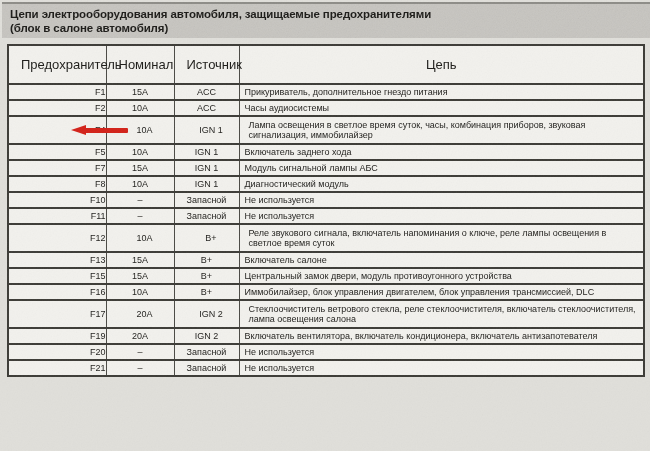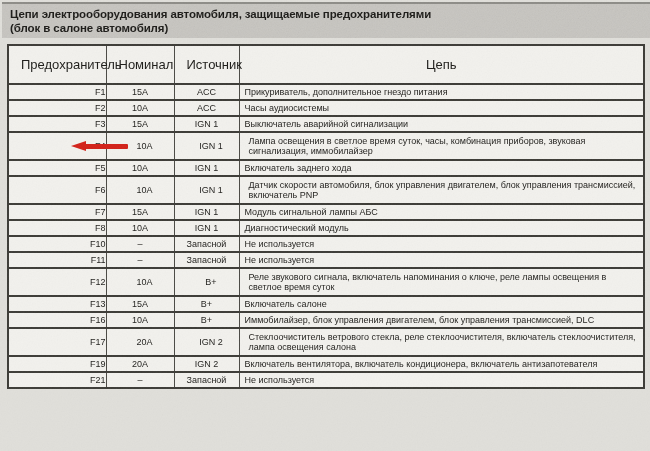--- a/index.html
+++ b/index.html
@@ -113,29 +113,20 @@
   </tr>
         <tr>
     <td class="c-fuse">
       <span class="fuse-label">F2</span>
       
     </td>
     <td class="c-rate">10A</td>
     <td class="c-src">ACC</td>
     <td class="c-circ">Часы аудиосистемы</td>
   </tr>
-        <tr>
-    <td class="c-fuse">
-      <span class="fuse-label">F3</span>
-      
-    </td>
-    <td class="c-rate">15A</td>
-    <td class="c-src">IGN 1</td>
-    <td class="c-circ">Выключатель аварийной сигнализации</td>
-  </tr>
         <tr class="tall">
     <td class="c-fuse">
       <span class="fuse-label">F4</span>
       <span class="arrow">
         <span class="a-head"></span>
         <span class="a-tail"></span>
       </span>
     </td>
     <td class="c-rate">10A</td>
     <td class="c-src">IGN 1</td>
@@ -143,82 +134,82 @@
   </tr>
         <tr>
     <td class="c-fuse">
       <span class="fuse-label">F5</span>
       
     </td>
     <td class="c-rate">10A</td>
     <td class="c-src">IGN 1</td>
     <td class="c-circ">Включатель заднего хода</td>
   </tr>
+        <tr>
+    <td class="c-fuse">
+      <span class="fuse-label">F7</span>
+      
+    </td>
+    <td class="c-rate">15A</td>
+    <td class="c-src">IGN 1</td>
+    <td class="c-circ">Модуль сигнальной лампы АБС</td>
+  </tr>
+        <tr>
+    <td class="c-fuse">
+      <span class="fuse-label">F8</span>
+      
+    </td>
+    <td class="c-rate">10A</td>
+    <td class="c-src">IGN 1</td>
+    <td class="c-circ">Диагностический модуль</td>
+  </tr>
+        <tr>
+    <td class="c-fuse">
+      <span class="fuse-label">F10</span>
+      
+    </td>
+    <td class="c-rate">–</td>
+    <td class="c-src">Запасной</td>
+    <td class="c-circ">Не используется</td>
+  </tr>
+        <tr>
+    <td class="c-fuse">
+      <span class="fuse-label">F11</span>
+      
+    </td>
+    <td class="c-rate">–</td>
+    <td class="c-src">Запасной</td>
+    <td class="c-circ">Не используется</td>
+  </tr>
         <tr class="tall">
     <td class="c-fuse">
-      <span class="fuse-label">F6</span>
-      
-    </td>
-    <td class="c-rate">10A</td>
-    <td class="c-src">IGN 1</td>
-    <td class="c-circ">Датчик скорости автомобиля, блок управления двигателем, блок управления трансмиссией, включатель PNP</td>
-  </tr>
-        <tr>
-    <td class="c-fuse">
-      <span class="fuse-label">F7</span>
-      
-    </td>
-    <td class="c-rate">15A</td>
-    <td class="c-src">IGN 1</td>
-    <td class="c-circ">Модуль сигнальной лампы АБС</td>
-  </tr>
-        <tr>
-    <td class="c-fuse">
-      <span class="fuse-label">F8</span>
-      
-    </td>
-    <td class="c-rate">10A</td>
-    <td class="c-src">IGN 1</td>
-    <td class="c-circ">Диагностический модуль</td>
-  </tr>
-        <tr>
-    <td class="c-fuse">
-      <span class="fuse-label">F10</span>
-      
-    </td>
-    <td class="c-rate">–</td>
-    <td class="c-src">Запасной</td>
-    <td class="c-circ">Не используется</td>
-  </tr>
-        <tr>
-    <td class="c-fuse">
-      <span class="fuse-label">F11</span>
-      
-    </td>
-    <td class="c-rate">–</td>
-    <td class="c-src">Запасной</td>
-    <td class="c-circ">Не используется</td>
-  </tr>
-        <tr class="tall">
-    <td class="c-fuse">
       <span class="fuse-label">F12</span>
       
     </td>
     <td class="c-rate">10A</td>
     <td class="c-src">B+</td>
     <td class="c-circ">Реле звукового сигнала, включатель напоминания о ключе, реле лампы освещения в светлое время суток</td>
   </tr>
         <tr>
     <td class="c-fuse">
       <span class="fuse-label">F13</span>
       
     </td>
     <td class="c-rate">15A</td>
     <td class="c-src">B+</td>
     <td class="c-circ">Включатель салоне</td>
+  </tr>
+        <tr>
+    <td class="c-fuse">
+      <span class="fuse-label">F15</span>
+      
+    </td>
+    <td class="c-rate">15A</td>
+    <td class="c-src">B+</td>
+    <td class="c-circ">Центральный замок двери, модуль противоугонного устройства</td>
   </tr>
         <tr>
     <td class="c-fuse">
       <span class="fuse-label">F16</span>
       
     </td>
     <td class="c-rate">10A</td>
     <td class="c-src">B+</td>
     <td class="c-circ">Иммобилайзер, блок управления двигателем, блок управления трансмиссией, DLC</td>
   </tr>
@@ -232,20 +223,29 @@
     <td class="c-circ">Стеклоочиститель ветрового стекла, реле стеклоочистителя, включатель стеклоочистителя, лампа освещения салона</td>
   </tr>
         <tr>
     <td class="c-fuse">
       <span class="fuse-label">F19</span>
       
     </td>
     <td class="c-rate">20A</td>
     <td class="c-src">IGN 2</td>
     <td class="c-circ">Включатель вентилятора, включатель кондиционера, включатель антизапотевателя</td>
+  </tr>
+        <tr>
+    <td class="c-fuse">
+      <span class="fuse-label">F20</span>
+      
+    </td>
+    <td class="c-rate">–</td>
+    <td class="c-src">Запасной</td>
+    <td class="c-circ">Не используется</td>
   </tr>
         <tr>
     <td class="c-fuse">
       <span class="fuse-label">F21</span>
       
     </td>
     <td class="c-rate">–</td>
     <td class="c-src">Запасной</td>
     <td class="c-circ">Не используется</td>
   </tr>

